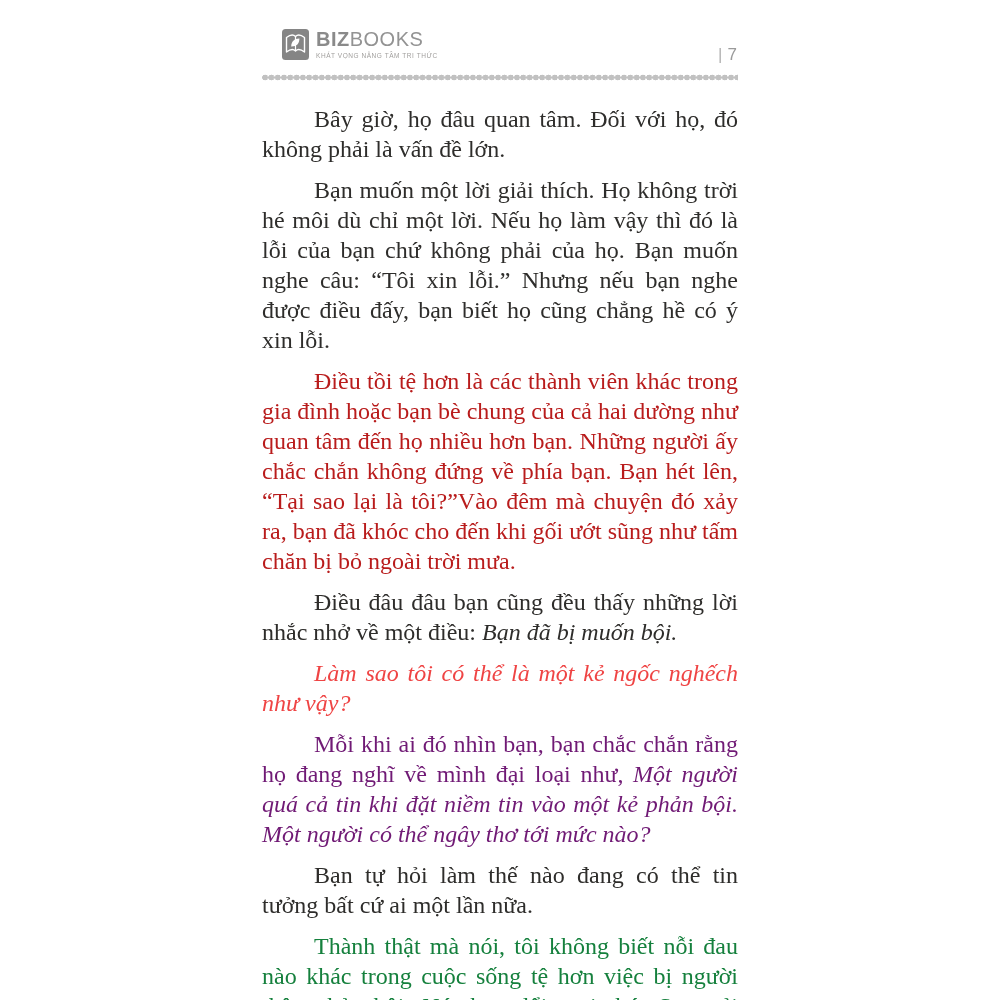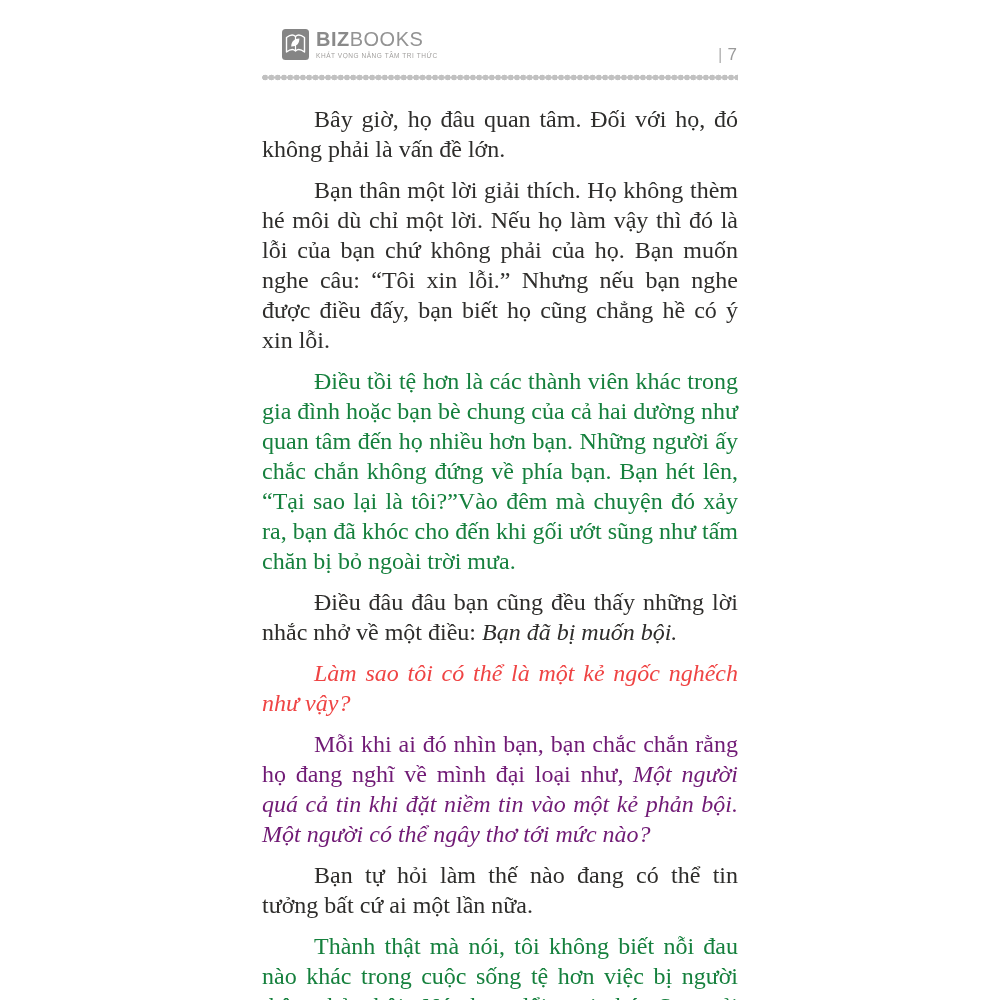--- a/index.html
+++ b/index.html
@@ -109,22 +109,22 @@
         <div class="tagline" style="color: rgb(160, 158, 156);">KHÁT VỌNG NÂNG TẦM TRI THỨC</div>
       </span>
     </div>
     <div class="pageno" style="color: rgb(154, 154, 154);"><span class="sep">|</span><span>7</span></div>
   </header>
 
   <div class="rule"></div>
 
   <main id="paragraphs">
       <p class="para" style="color: rgb(46, 45, 43);"><span>Bây giờ, họ đâu quan tâm. Đối với họ, đó không phải là vấn đề lớn.</span></p>
-      <p class="para" style="color: rgb(46, 45, 43);"><span>Bạn thân một lời giải thích. Họ không thèm hé môi dù chỉ một lời. Nếu họ làm vậy thì đó là lỗi của bạn chứ không phải của họ. Bạn muốn nghe câu: “Tôi xin lỗi.” Nhưng nếu bạn nghe được điều đấy, bạn biết họ cũng chẳng hề có ý xin lỗi.</span></p>
-      <p class="para" style="color: #15803d;"><span>Điều tồi tệ hơn là các thành viên khác trong gia đình hoặc bạn bè chung của cả hai dường như quan tâm đến họ nhiều hơn bạn. Những người ấy chắc chắn không đứng về phía bạn. Bạn hét lên, “Tại sao lại là tôi?”Vào đêm mà chuyện đó xảy ra, bạn đã khóc cho đến khi gối ướt sũng như tấm chăn bị bỏ ngoài trời mưa.</span></p>
+      <p class="para" style="color: rgb(46, 45, 43);"><span>Bạn muốn một lời giải thích. Họ không trời hé môi dù chỉ một lời. Nếu họ làm vậy thì đó là lỗi của bạn chứ không phải của họ. Bạn muốn nghe câu: “Tôi xin lỗi.” Nhưng nếu bạn nghe được điều đấy, bạn biết họ cũng chẳng hề có ý xin lỗi.</span></p>
+      <p class="para" style="color: #b91c1c;"><span>Điều tồi tệ hơn là các thành viên khác trong gia đình hoặc bạn bè chung của cả hai dường như quan tâm đến họ nhiều hơn bạn. Những người ấy chắc chắn không đứng về phía bạn. Bạn hét lên, “Tại sao lại là tôi?”Vào đêm mà chuyện đó xảy ra, bạn đã khóc cho đến khi gối ướt sũng như tấm chăn bị bỏ ngoài trời mưa.</span></p>
       <p class="para" style="color: rgb(46, 45, 43);"><span>Điều đâu đâu bạn cũng đều thấy những lời nhắc nhở về một điều: </span><span class="it">Bạn đã bị muốn bội.</span></p>
       <p class="para" style="color: #ef4444;"><span class="it">Làm sao tôi có thể là một kẻ ngốc nghếch như vậy?</span></p>
       <p class="para" style="color: #701a75;"><span>Mỗi khi ai đó nhìn bạn, bạn chắc chắn rằng họ đang nghĩ về mình đại loại như, </span><span class="it">Một người quá cả tin khi đặt niềm tin vào một kẻ phản bội. Một người có thể ngây thơ tới mức nào?</span></p>
       <p class="para" style="color: rgb(46, 45, 43);"><span>Bạn tự hỏi làm thế nào đang có thể tin tưởng bất cứ ai một lần nữa.</span></p>
       <p class="para" style="color: #15803d;"><span>Thành thật mà nói, tôi không biết nỗi đau nào khác trong cuộc sống tệ hơn việc bị người thân phản bội. Nó thay đổi mọi thứ. Sau trải nghiệm như vậy,</span></p>
     </main>
 
 </div>
 
 </body></html>

